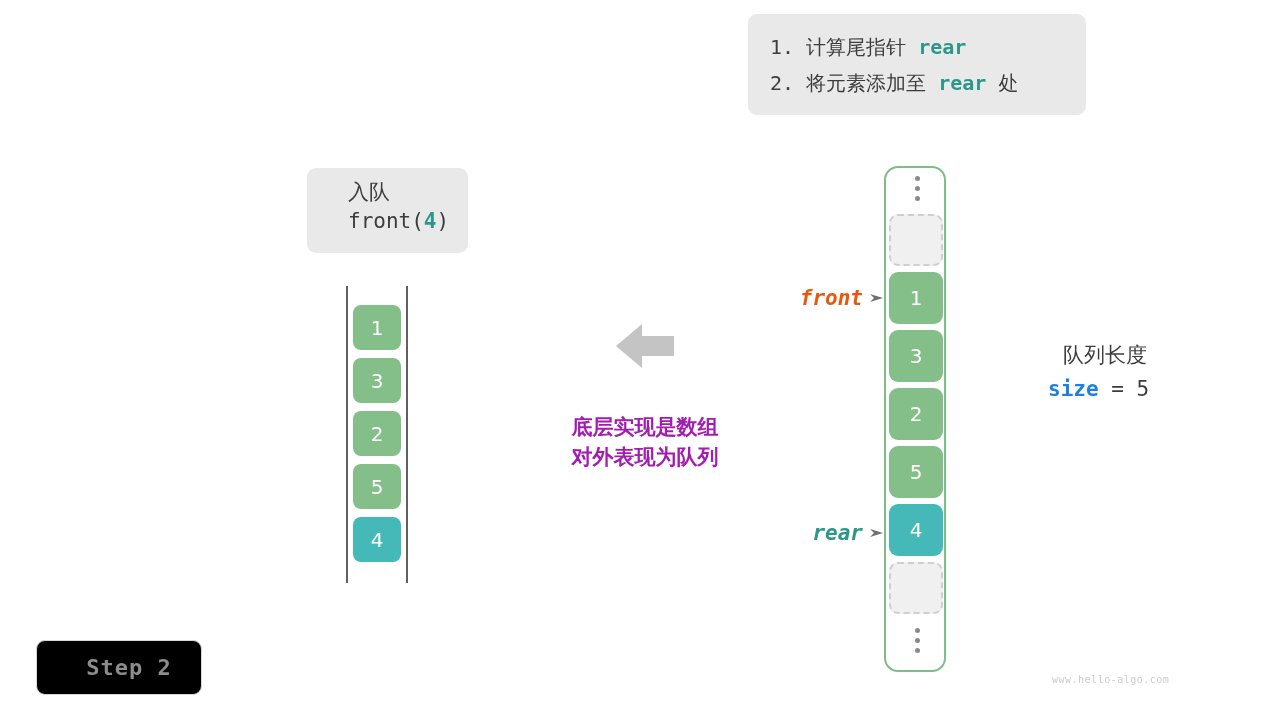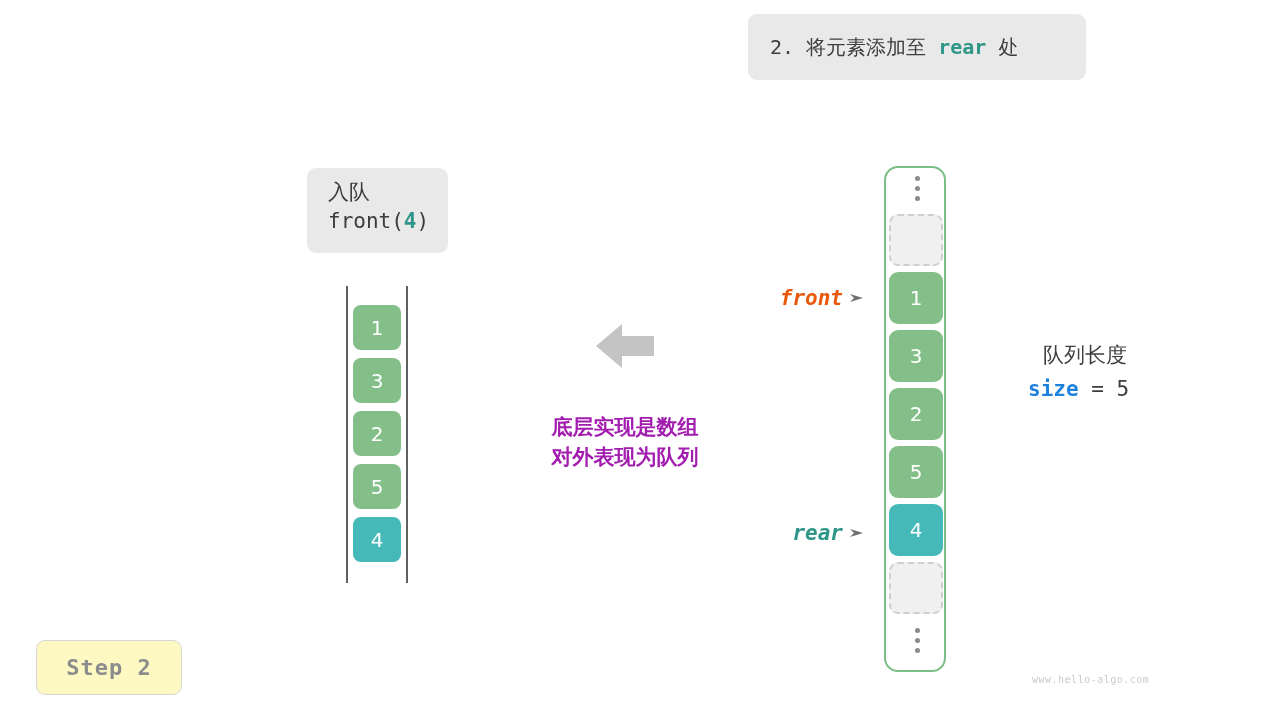--- a/index.html
+++ b/index.html
@@ -1,20 +1,20 @@
 <!DOCTYPE html>
 <html><head>
 <meta charset="utf-8">
 <style>
   html,body{margin:0;padding:0;}
   body{
     width:1280px;height:720px;background:#ffffff;position:relative;overflow:hidden;
     font-family:"Liberation Sans","DejaVu Sans",sans-serif;
   }
-  .abs{position:absolute;}
+  .abs{position:absolute;padding-left:20px;}
 
   
   #instruction-panel{
     left:748px;top:14px;width:338px;
     background:#e9e9e9;border-radius:9px;
     padding:16px 0 14px 0;
     box-sizing:border-box;
   }
   .instr-line{
     font-family:"DejaVu Sans Mono","Liberation Mono",monospace;
@@ -96,37 +96,38 @@
   #size-info{left:1028px;top:342px;}
   #size-info .cn{font-size:21px;color:#3d3d3d;line-height:1.2;margin-left:15px;}
   #size-info .code{
     font-family:"DejaVu Sans Mono","Liberation Mono",monospace;
     font-size:21px;color:#3d3d3d;margin-top:10px;white-space:pre;
   }
 
   
   #step-badge{
     left:36px;top:640px;width:144px;height:53px;
-    background:#fef9c3;border:1px solid #d6d6d6;border-radius:9px;
+    background:#000000;border:1px solid #d6d6d6;border-radius:9px;
     display:flex;align-items:center;justify-content:center;
     font-family:"DejaVu Sans Mono","Liberation Mono",monospace;
     font-size:22px;font-weight:bold;color:#8c8c8c;letter-spacing:1px;
   }
 
   
   #watermark{
     left:1032px;top:674px;
     font-family:"DejaVu Sans Mono","Liberation Mono",monospace;
     font-size:10px;color:#cccccc;letter-spacing:.5px;
   }
 </style>
 </head>
 <body>
 
 <div class="abs" id="instruction-panel">
+  <div class="instr-line"><span>1. 计算尾指针 </span><span class="kw-teal">rear</span><span></span></div>
   <div class="instr-line"><span>2. 将元素添加至 </span><span class="kw-teal">rear</span><span> 处</span></div>
 </div>
 
 <div class="abs" id="operation-box">
   <div class="op-cn">入队</div>
   <div class="op-code"><span>front(</span><span class="kw-teal">4</span><span>)</span></div>
 </div>
 
 <div class="abs" id="queue-view">
   <div class="rail rail-left"></div>

